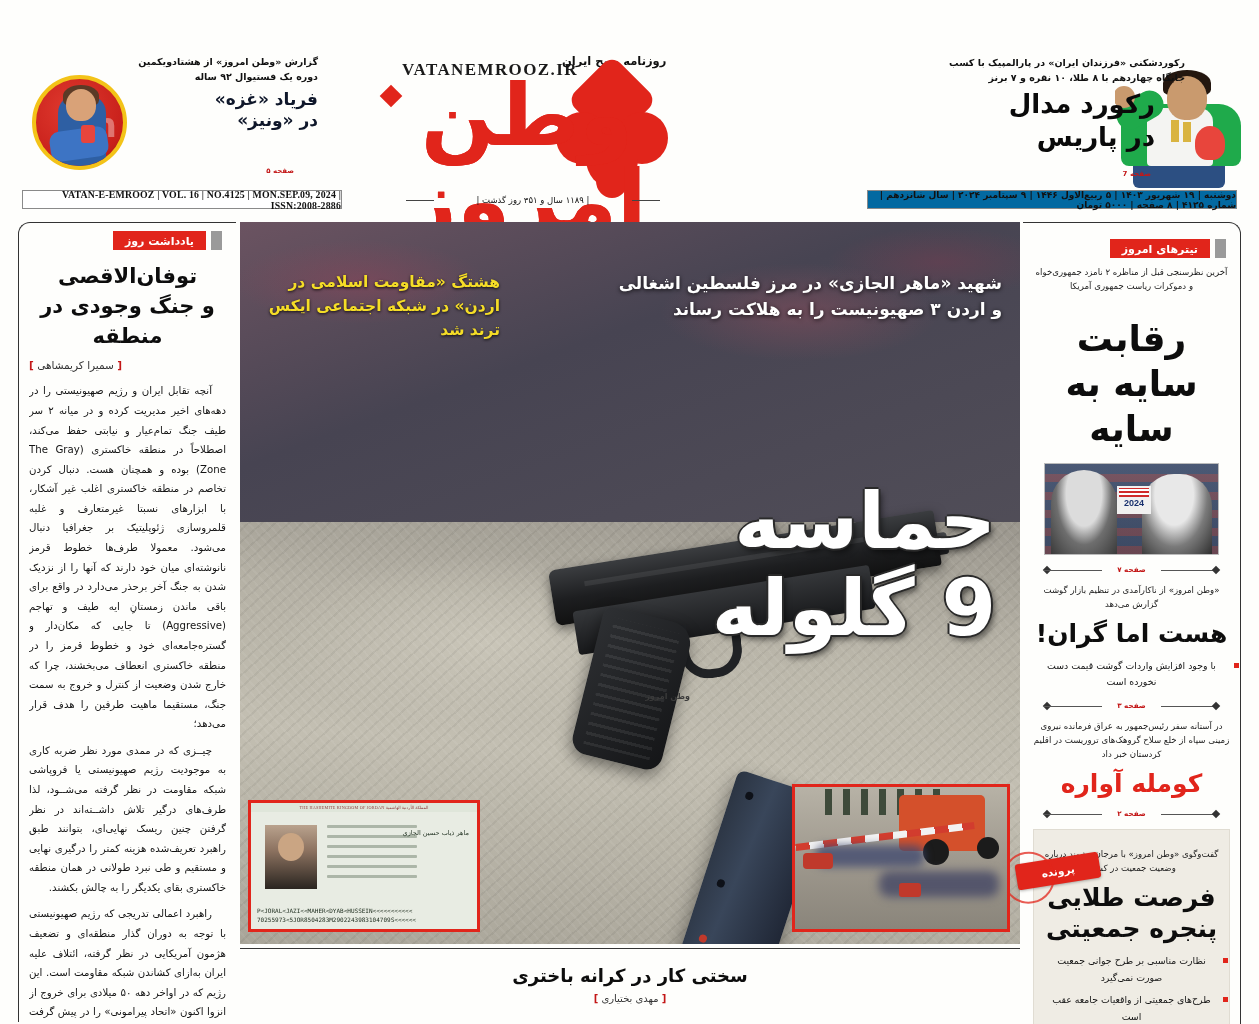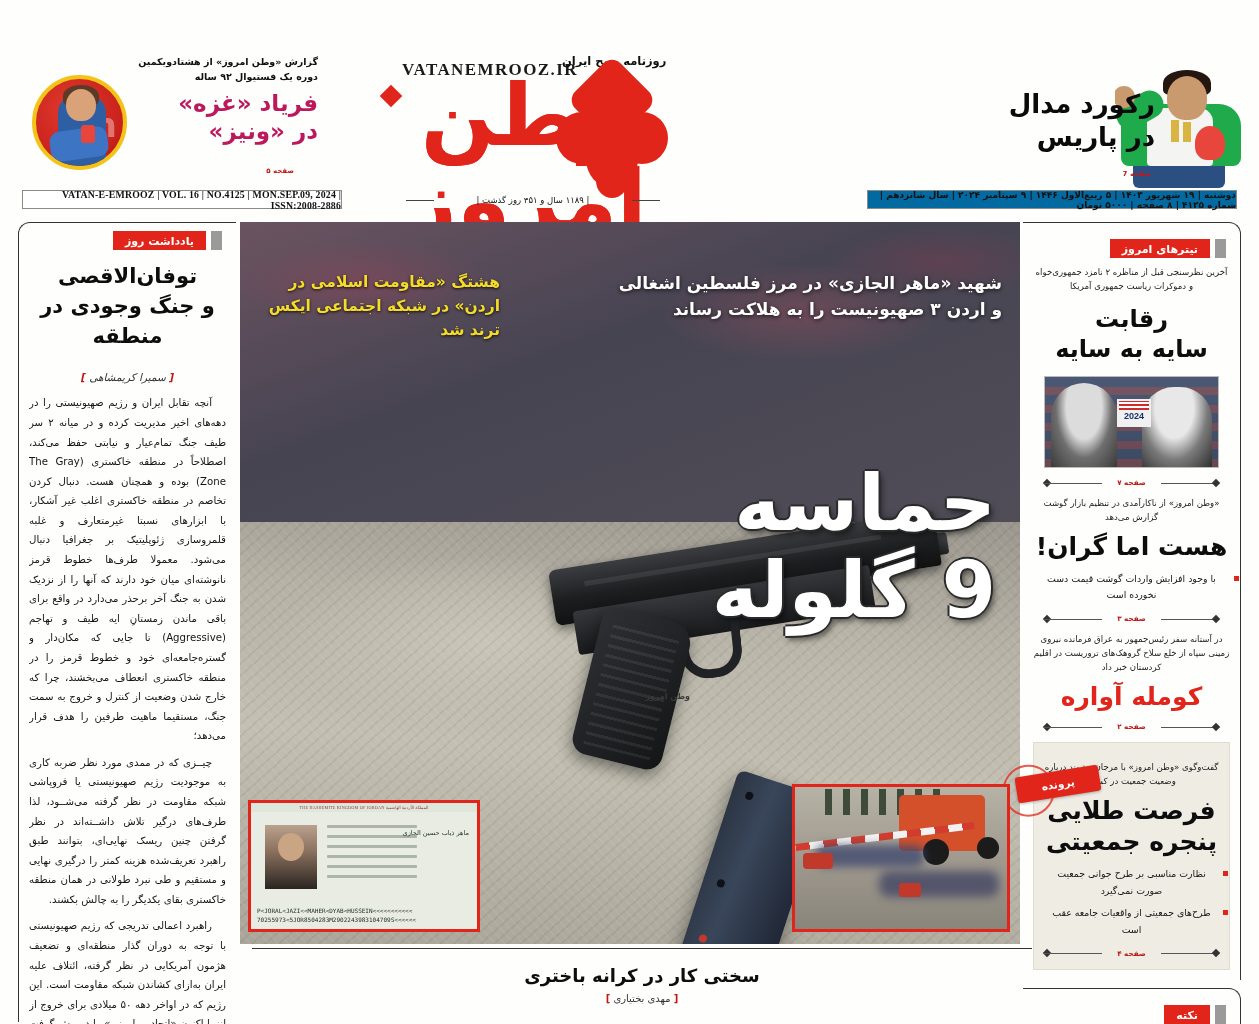--- a/index.html
+++ b/index.html
@@ -45,21 +45,21 @@
   .fest-badge .fb-letter {
     position:absolute; right:6px; top:26px; color:#f0b8b4;
     font-size:34px; font-weight:bold; opacity:.55;
   }
   .hdr-left .kicker {
     position:absolute; right:0; top:0; width:180px; text-align:right;
     font-size:9.5px; line-height:1.55; color:#111; font-weight:bold;
   }
   .hdr-left .big {
     position:absolute; right:0; top:34px; width:180px; text-align:right;
-    font-size:23px; line-height:1.22; font-weight:bold; color:#be185d;
+    font-size:17px; line-height:1.22; font-weight:bold; color:#0f172a;
     letter-spacing:-.5px;
   }
   .hdr-left .pagelink {
     position:absolute; right:24px; top:112px; font-size:7px; color:#c31717; font-weight:bold;
   }
 
   .hdr-center { position:absolute; left:330px; top:48px; width:400px; height:140px; text-align:center; }
   .site-url {
     position:absolute; left:72px; top:12px;
     font-family:"Liberation Serif", serif; font-size:17px; font-weight:bold;
@@ -155,21 +155,21 @@
     display:flex; align-items:center;
   }
   .tag-gray {
     position:absolute; right:4px; top:0; width:11px; height:19px; background:#9a9a9a;
   }
   .ed-title {
     margin-top:12px; text-align:center; font-size:21px; font-weight:bold;
     line-height:1.42; color:#0d0d0d; letter-spacing:-.3px;
   }
   .ed-author {
-    margin-top:20px; text-align:center; font-size:10.5px; color:#333;font-style:italic;
+    margin-top:8px; text-align:left; font-size:10.5px; color:#333;
   }
   .ed-author .br { color:#c31717; font-weight:bold; }
   .ed-body {
     margin-top:10px; font-size:10.2px; line-height:1.92; color:#141414;
     text-align:justify; text-justify:inter-word; direction:rtl;
     height:700px; overflow:hidden;
   }
   .ed-body p { margin-bottom:7px; text-indent:14px; }
 
   
@@ -255,21 +255,21 @@
     position:absolute; right:520px; top:48px; width:240px; text-align:right;
     color:#f5dd27; font-size:15.5px; font-weight:bold; line-height:1.55;
     text-shadow:0 1px 3px rgba(0,0,0,.85); z-index:7;
   }
   .hero-white {
     position:absolute; right:18px; top:48px; width:390px; text-align:right;
     color:#ffffff; font-size:17px; font-weight:bold; line-height:1.55;
     text-shadow:0 1px 4px rgba(0,0,0,.8); z-index:7;
   }
   .hero-main {
-    position:absolute; right:24px; top:238px; width:400px; text-align:right;
+    position:absolute; right:24px; top:256px; width:400px; text-align:right;
     color:#ffffff; font-size:78px; font-weight:bold; line-height:1.12;
     letter-spacing:-2px;
     text-shadow:
       2px 0 0 #2a2a2a, -2px 0 0 #2a2a2a, 0 2px 0 #2a2a2a, 0 -2px 0 #2a2a2a,
       3px 4px 6px rgba(0,0,0,.55);
     z-index:7;
   }
   .hero-credit {
     position:absolute; right:330px; top:470px; font-size:8px; color:#3a3a3a;
     z-index:8; font-weight:bold;
@@ -300,38 +300,38 @@
   .sc-wheel2{position:absolute; right:8px; top:50px; width:22px; height:22px; background:#1b1b1b; border-radius:50%;}
   .sc-tape{position:absolute; left:0; top:46px; width:180px; height:7px; background:repeating-linear-gradient(90deg,#d23c2e 0 14px,#f2f2f2 14px 28px); transform:rotate(-7deg);}
   .sc-blur1{position:absolute; left:20px; top:58px; width:110px; height:22px; background:rgba(60,70,110,.75); filter:blur(4px); border-radius:10px;}
   .sc-blur2{position:absolute; right:8px; top:84px; width:120px; height:26px; background:rgba(55,60,95,.7); filter:blur(5px); border-radius:10px;}
   .sc-red1{position:absolute; left:8px; top:66px; width:30px; height:16px; background:#c0392b; border-radius:4px;}
   .sc-red2{position:absolute; left:104px; top:96px; width:22px; height:14px; background:#c0392b; border-radius:3px;}
   .sc-ppl{position:absolute; left:30px; top:2px; width:120px; height:26px;
     background:repeating-linear-gradient(90deg,#3e4a3a 0 7px, transparent 7px 18px);}
 
   .hero-caption {
-    position:absolute; left:12px; top:726px; width:780px; height:76px;
+    position:absolute; left:0; top:726px; width:780px; height:76px;
     border-top:1.5px solid #333; text-align:center; padding-top:16px;
   }
   .hero-caption .t { font-size:18px; font-weight:bold; color:#0d0d0d; }
   .hero-caption .a { font-size:10px; color:#333; margin-top:7px; }
   .hero-caption .a .br{ color:#c31717; font-weight:bold; }
 
   
   .col-right { position:absolute; right:18px; top:4px; width:218px; height:800px; }
   .rbox {
     position:relative; border-top:1.5px solid #333; border-right:1.5px solid #333;
     border-top-right-radius:12px; padding:8px 10px 10px 10px;
   }
   .rbox2 { position:relative; margin-top:8px; border-top:1.5px solid #333;
     border-right:1.5px solid #333; border-top-right-radius:12px; padding:8px 10px 10px 10px; }
   .r-kicker { font-size:8.6px; line-height:1.62; text-align:center; color:#1a1a1a; margin-top:8px; }
   .r-head { text-align:center; font-weight:bold; color:#0d0d0d; letter-spacing:-.5px; }
-  .h-xl { font-size:24px; line-height:1.25; margin-top:10px; }
+  .h-xl { font-size:36px; line-height:1.25; margin-top:22px; }
   .h-lg { font-size:25px; line-height:1.25; margin-top:6px; }
   .h-red { color:#e1251b; }
   .elect-photo {
     margin:12px auto 0; width:175px; height:92px; position:relative; overflow:hidden;
     background:linear-gradient(180deg,#5e6a78 0%, #49535e 100%);
     border:1px solid #bbb;
   }
   .ep-stripes{position:absolute; inset:0;
     background:repeating-linear-gradient(0deg, rgba(180,40,50,.55) 0 8px, rgba(30,50,110,.55) 8px 18px);
     opacity:.55;}
@@ -425,20 +425,21 @@
         <div class="ath-jacket"></div>
         <div class="ath-shirt"></div>
         <div class="ath-arm"></div>
         <div class="ath-hand"></div>
         <div class="ath-hair"></div>
         <div class="ath-head"></div>
         <div class="ath-medal1"></div>
         <div class="ath-medal2"></div>
         <div class="ath-mascot"></div>
       </div>
+      <div class="kicker">رکوردشکنی «فرزندان ایران» در پارالمپیک با کسب جایگاه چهاردهم با ۸ طلا، ۱۰ نقره و ۷ برنز</div>
       <div class="big">
         <span>رکورد مدال</span><br>
         <span>در پاریس</span>
       </div>
       <div class="pagelink">صفحه 7</div>
     </div>
   </div>
 
   <div class="datebar">
     <div class="date-left">VATAN-E-EMROOZ | VOL. 16 | NO.4125 | MON.SEP.09, 2024 | ISSN:2008-2886</div>

